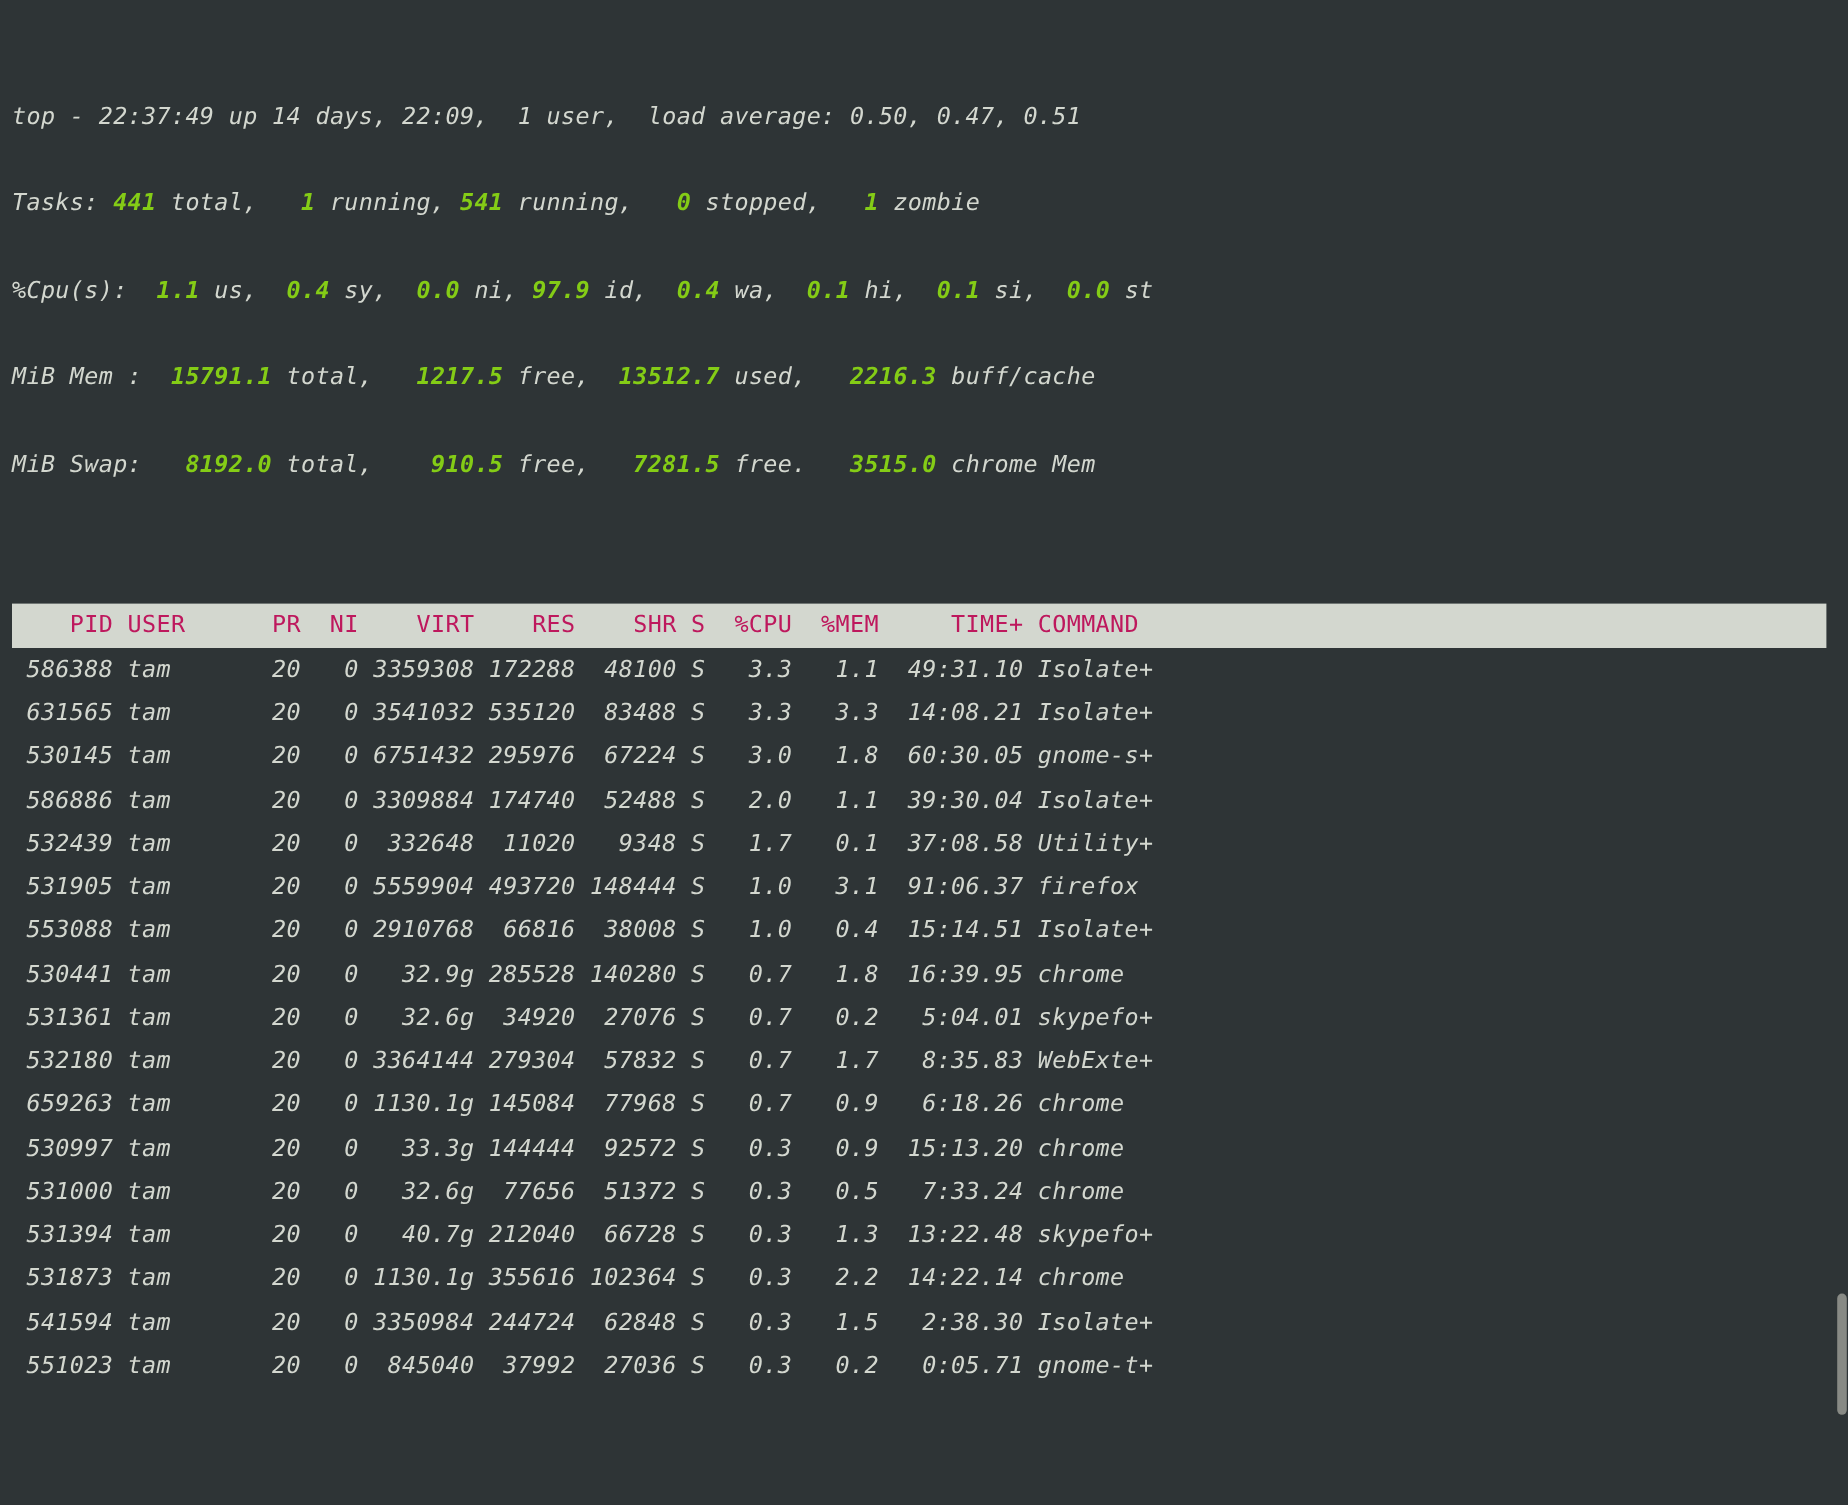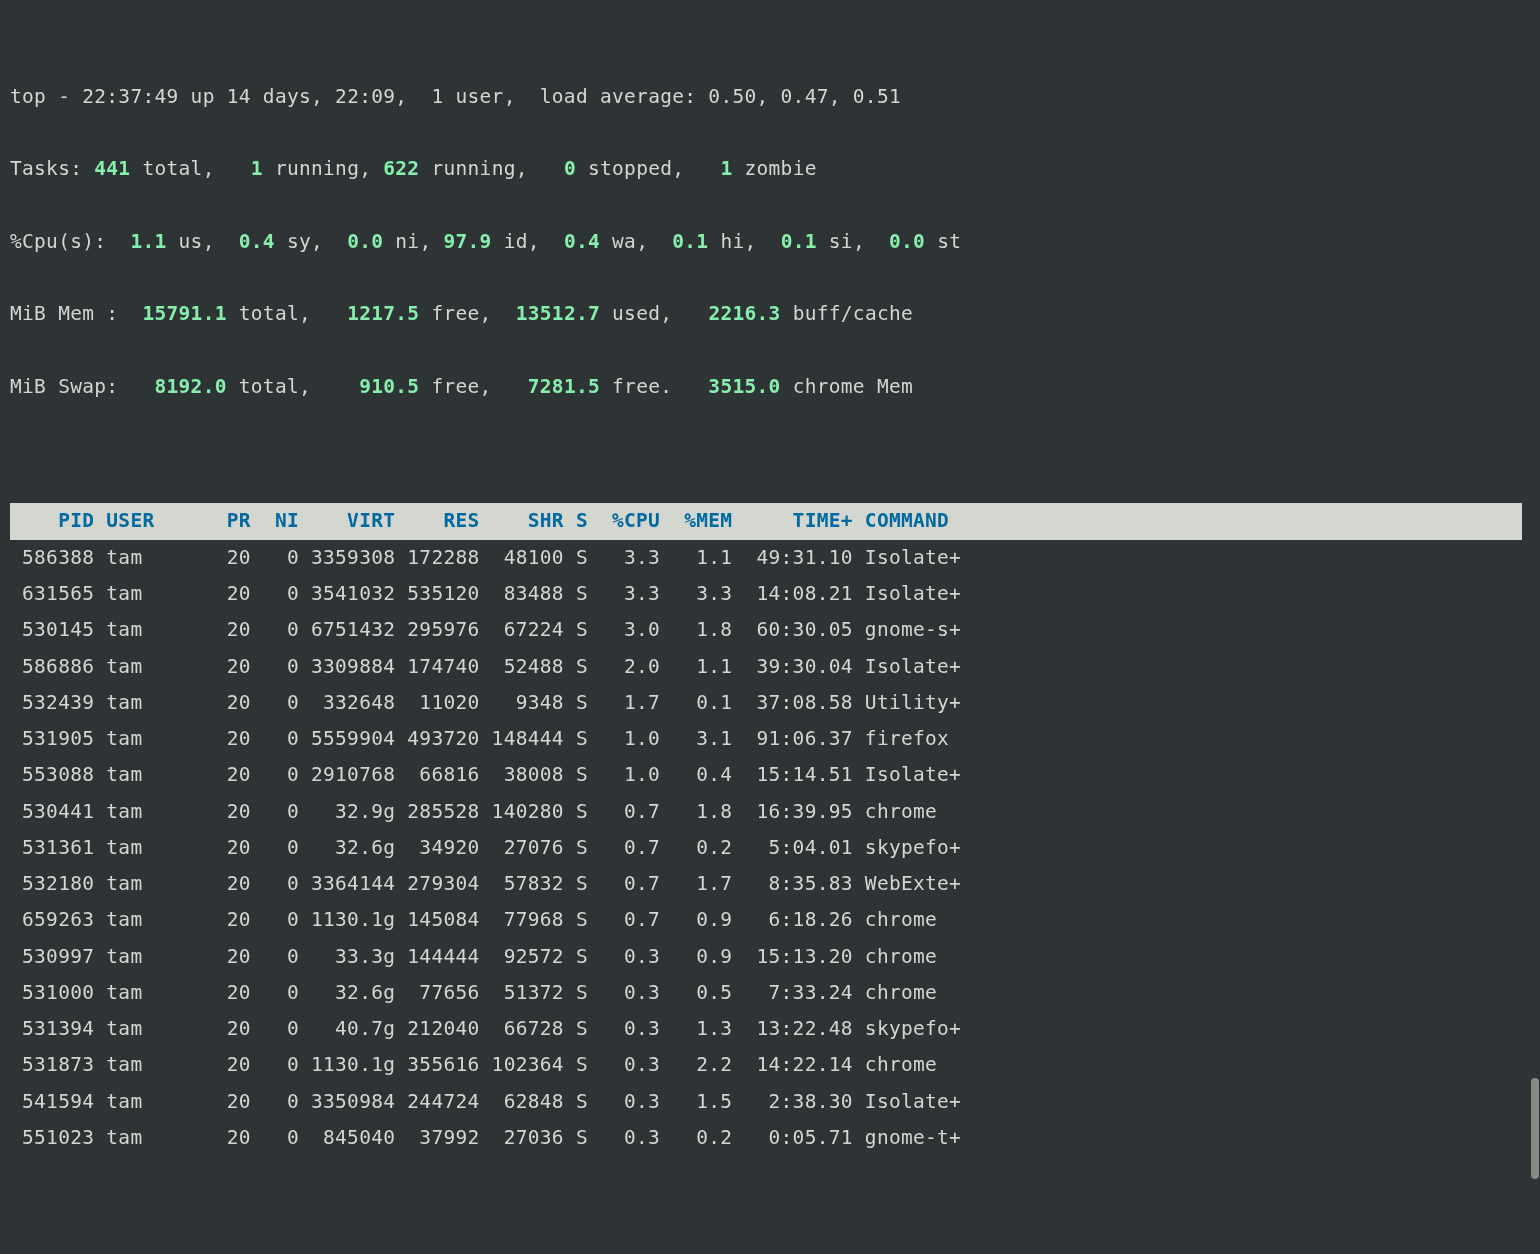--- a/index.html
+++ b/index.html
@@ -14,29 +14,29 @@
   }
   .terminal {
     width: 1540px;
     height: 1254px;
     padding: 6px 8px 6px 10px;
     box-sizing: border-box;
     white-space: pre;
     overflow: hidden;
     position: relative;
   }
-  .bold { font-weight: bold; color: #86efac; }
+  .bold { font-weight: bold; color: #84cc16; }
   .header-row {
     background: #d3d7cf;
-    color: #0369a1;
-    font-weight: bold;
+    color: #be185d;
+    font-weight: normal;
     display: inline-block;
     width: calc(100% - 10px);
   }
-  .proc-line { display: block; }
+  .proc-line { display: block; font-style: italic; }
   .scrollbar {
     position: absolute;
     top: 0;
     right: 0;
     width: 10px;
     height: 100%;
     background: #2e3436;
   }
   .scrollbar-thumb {
     position: absolute;
@@ -46,21 +46,21 @@
     border-radius: 4px;
   }
   .spacer { display:block; height: 26px; }
 </style>
 </head>
 <body>
 
 <div class="terminal">
 
 <span class="proc-line"><span>top - </span><span>22:37:49</span><span> up 14 days, 22:09,  1 user,  load average: 0.50, 0.47, 0.51</span></span>
-<span class="proc-line"><span>Tasks:</span><span class="bold"> 441 </span><span>total,  </span><span class="bold"> 1 </span><span>running,</span><span class="bold"> 622 </span><span>running,  </span><span class="bold"> 0 </span><span>stopped,  </span><span class="bold"> 1 </span><span>zombie</span></span>
+<span class="proc-line"><span>Tasks:</span><span class="bold"> 441 </span><span>total,  </span><span class="bold"> 1 </span><span>running,</span><span class="bold"> 541 </span><span>running,  </span><span class="bold"> 0 </span><span>stopped,  </span><span class="bold"> 1 </span><span>zombie</span></span>
 <span class="proc-line"><span>%Cpu(s): </span><span class="bold"> 1.1 </span><span>us, </span><span class="bold"> 0.4 </span><span>sy, </span><span class="bold"> 0.0 </span><span>ni,</span><span class="bold"> 97.9 </span><span>id, </span><span class="bold"> 0.4 </span><span>wa, </span><span class="bold"> 0.1 </span><span>hi, </span><span class="bold"> 0.1 </span><span>si, </span><span class="bold"> 0.0 </span><span>st</span></span>
 <span class="proc-line"><span>MiB Mem : </span><span class="bold"> 15791.1 </span><span>total,  </span><span class="bold"> 1217.5 </span><span>free, </span><span class="bold"> 13512.7 </span><span>used,  </span><span class="bold"> 2216.3 </span><span>buff/cache</span></span>
 <span class="proc-line"><span>MiB Swap: </span><span class="bold">  8192.0 </span><span>total,   </span><span class="bold"> 910.5 </span><span>free,  </span><span class="bold"> 7281.5 </span><span>free.  </span><span class="bold"> 3515.0 </span><span>chrome Mem</span></span>
 <span class="spacer"></span>
 <span class="header-row">    PID USER      PR  NI    VIRT    RES    SHR S  %CPU  %MEM     TIME+ COMMAND                           </span>
 <div id="process-list"><span class="proc-line"> 586388 tam       20   0 3359308 172288  48100 S   3.3   1.1  49:31.10 Isolate+</span><span class="proc-line"> 631565 tam       20   0 3541032 535120  83488 S   3.3   3.3  14:08.21 Isolate+</span><span class="proc-line"> 530145 tam       20   0 6751432 295976  67224 S   3.0   1.8  60:30.05 gnome-s+</span><span class="proc-line"> 586886 tam       20   0 3309884 174740  52488 S   2.0   1.1  39:30.04 Isolate+</span><span class="proc-line"> 532439 tam       20   0  332648  11020   9348 S   1.7   0.1  37:08.58 Utility+</span><span class="proc-line"> 531905 tam       20   0 5559904 493720 148444 S   1.0   3.1  91:06.37 firefox</span><span class="proc-line"> 553088 tam       20   0 2910768  66816  38008 S   1.0   0.4  15:14.51 Isolate+</span><span class="proc-line"> 530441 tam       20   0   32.9g 285528 140280 S   0.7   1.8  16:39.95 chrome</span><span class="proc-line"> 531361 tam       20   0   32.6g  34920  27076 S   0.7   0.2   5:04.01 skypefo+</span><span class="proc-line"> 532180 tam       20   0 3364144 279304  57832 S   0.7   1.7   8:35.83 WebExte+</span><span class="proc-line"> 659263 tam       20   0 1130.1g 145084  77968 S   0.7   0.9   6:18.26 chrome</span><span class="proc-line"> 530997 tam       20   0   33.3g 144444  92572 S   0.3   0.9  15:13.20 chrome</span><span class="proc-line"> 531000 tam       20   0   32.6g  77656  51372 S   0.3   0.5   7:33.24 chrome</span><span class="proc-line"> 531394 tam       20   0   40.7g 212040  66728 S   0.3   1.3  13:22.48 skypefo+</span><span class="proc-line"> 531873 tam       20   0 1130.1g 355616 102364 S   0.3   2.2  14:22.14 chrome</span><span class="proc-line"> 541594 tam       20   0 3350984 244724  62848 S   0.3   1.5   2:38.30 Isolate+</span><span class="proc-line"> 551023 tam       20   0  845040  37992  27036 S   0.3   0.2   0:05.71 gnome-t+</span></div>
 
 <div class="scrollbar">
   <div class="scrollbar-thumb" id="sb-thumb" style="top: 86%; height: 8%;"></div>
 </div>

